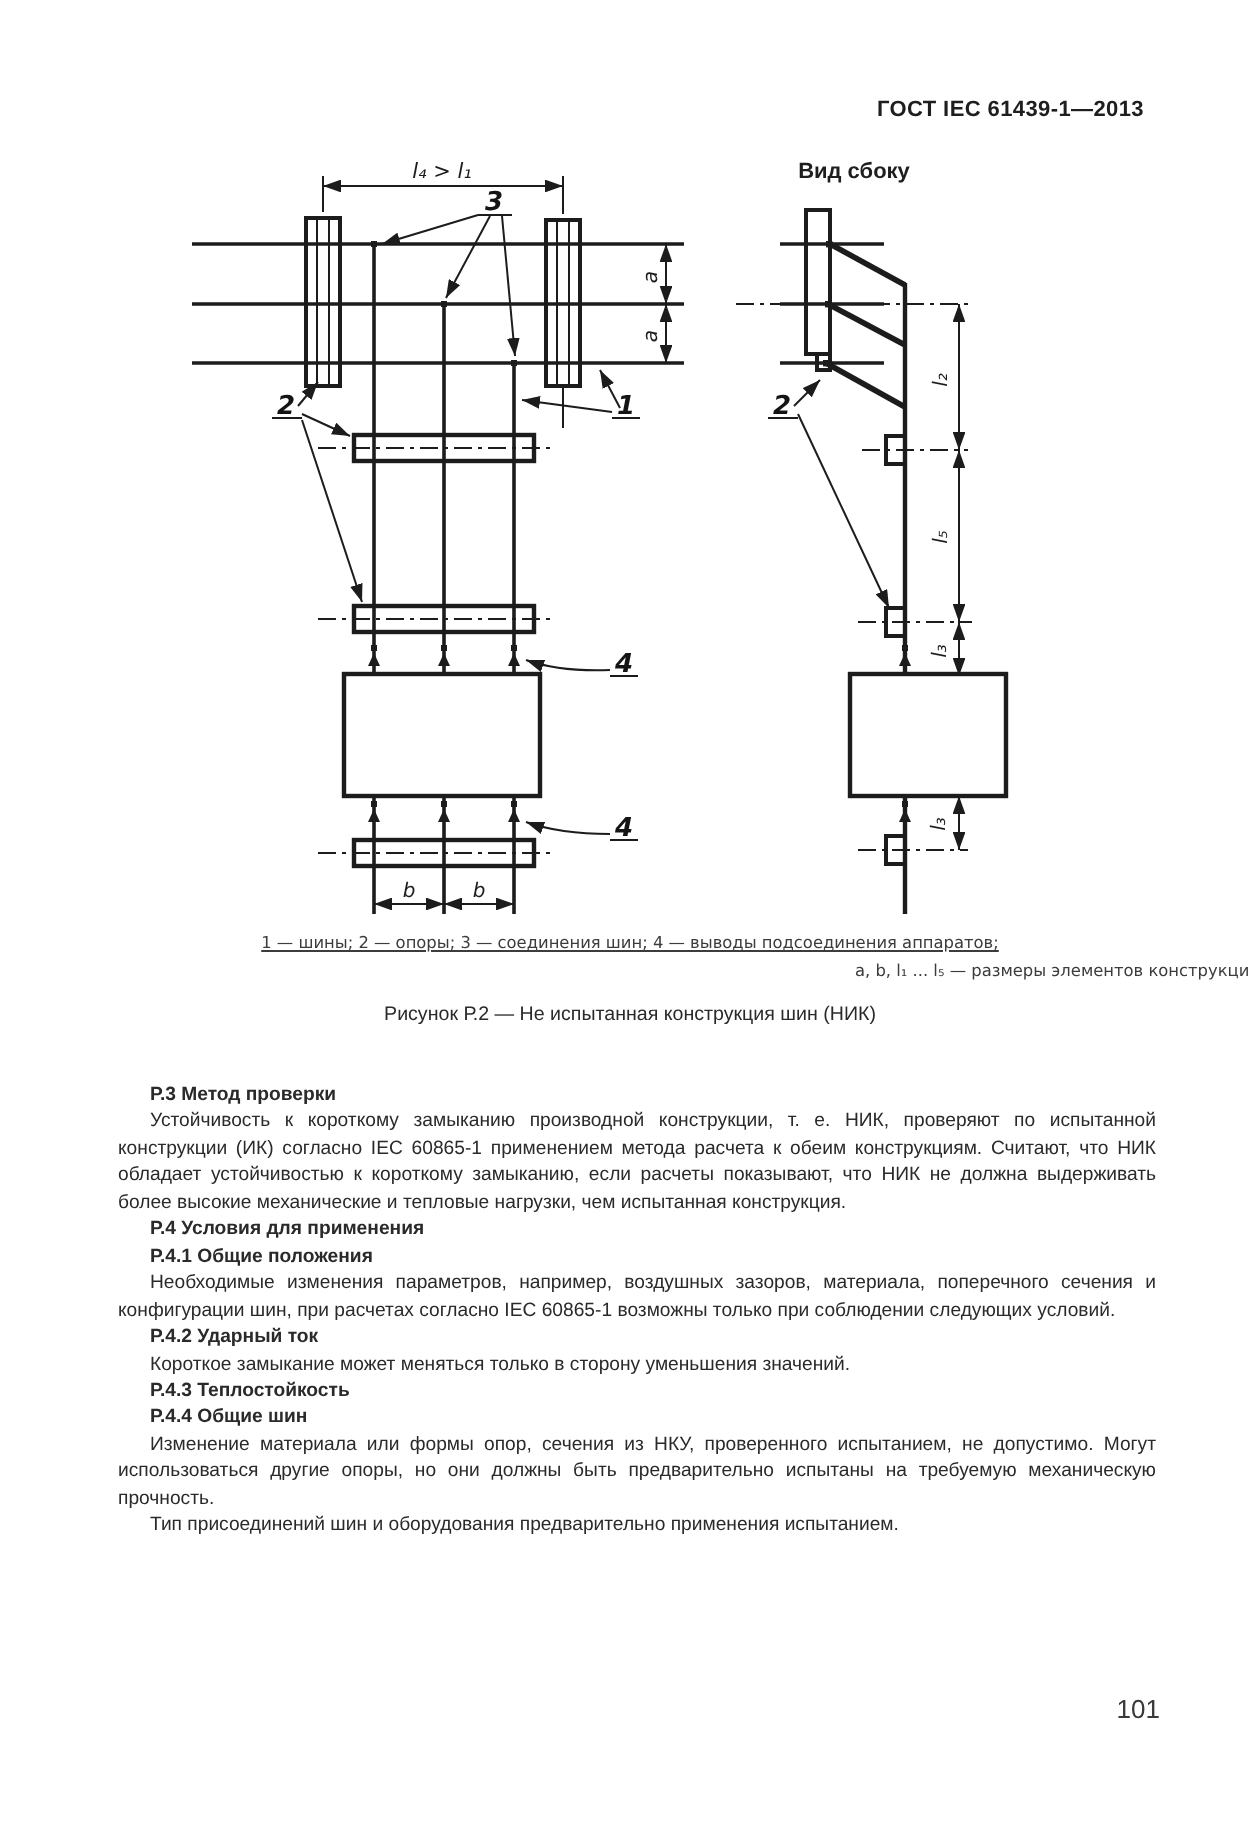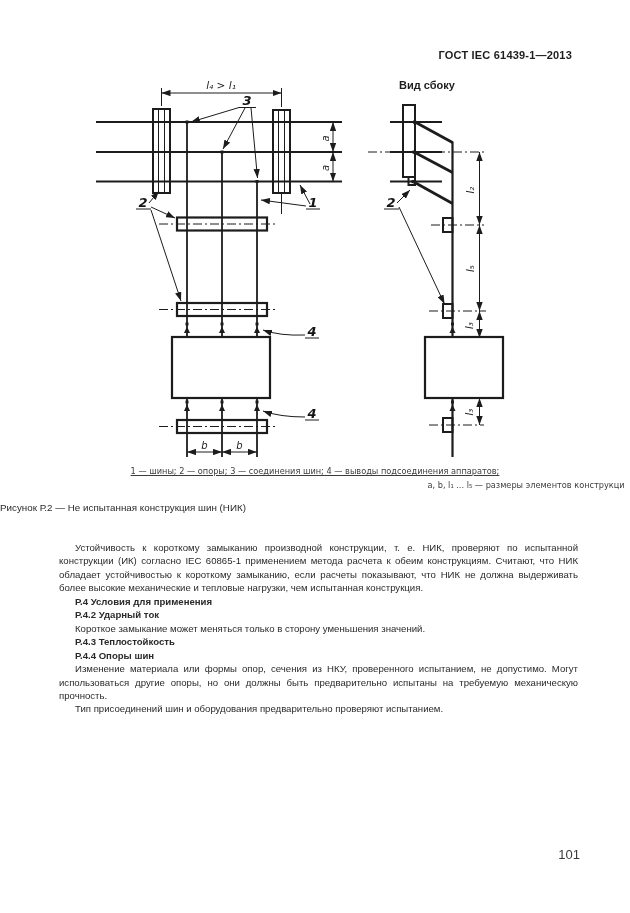--- a/index.html
+++ b/index.html
@@ -27,21 +27,21 @@
   .callout{ font:italic bold 13px "DejaVu Sans", sans-serif; fill:#141414; }
   .svgtitle{ font:bold 11px "Liberation Sans", sans-serif; fill:#1e1e1e; }
 
   .caption1, .caption2 {
     position:absolute; left:0; width:630px; text-align:center;
     font-family:"DejaVu Sans", sans-serif; font-size:8.2px; color:#3c3c3c;
   }
   .caption1 { top:466px;text-decoration:underline; }
   .caption2 { top:480px;text-align:right; }
   .fig-title {
-    position:absolute; top:502px; left:0; width:630px; 
+    position:absolute; top:502px; left:0; width:630px; text-align:center;
     font-size:9.8px; color:#2a2a2a;
   }
   .body-text {
     position:absolute; top:541px; left:59px; width:519px;
     font-size:9.6px; line-height:13.45px; text-align:justify; color:#2a2a2a;
   }
   .body-text h4 { margin:0; font-size:9.6px; font-weight:bold; text-indent:16px; text-align:left; }
   .body-text p  { margin:0; text-indent:16px; }
   .page-num { position:absolute; top:847px; right:44px; font-size:13px; color:#3a3a3a; }
 </style>
@@ -249,24 +249,27 @@
         <text class="dimtxt" x="472.5" y="412" text-anchor="middle" transform="rotate(-90 472.5 412)">l₃</text>
       </g>
     </g>
   </svg>
 
   <div class="caption1">1 — шины; 2 — опоры; 3 — соединения шин; 4 — выводы подсоединения аппаратов;</div>
   <div class="caption2">a, b, l₁ ... l₅ — размеры элементов конструкции</div>
   <div class="fig-title">Рисунок Р.2 — Не испытанная конструкция шин (НИК)</div>
 
   <div class="body-text">
+    <h4>Р.3 Метод проверки</h4>
     <p>Устойчивость к короткому замыканию производной конструкции, т. е. НИК, проверяют по испытанной конструкции (ИК) согласно IEC 60865-1 применением метода расчета к обеим конструкциям. Считают, что НИК обладает устойчивостью к короткому замыканию, если расчеты показывают, что НИК не должна выдерживать более высокие механические и тепловые нагрузки, чем испытанная конструкция.</p>
     <h4>Р.4 Условия для применения</h4>
+    <h4>Р.4.1 Общие положения</h4>
+    <p>Необходимые изменения параметров, например, воздушных зазоров, материала, поперечного сечения и конфигурации шин, при расчетах согласно IEC 60865-1 возможны только при соблюдении следующих условий.</p>
     <h4>Р.4.2 Ударный ток</h4>
     <p>Короткое замыкание может меняться только в сторону уменьшения значений.</p>
     <h4>Р.4.3 Теплостойкость</h4>
-    <h4>Р.4.4 Опоры шин</h4>
+    <h4>Р.4.4 Общие шин</h4>
     <p>Изменение материала или формы опор, сечения из НКУ, проверенного испытанием, не допустимо. Могут использоваться другие опоры, но они должны быть предварительно испытаны на требуемую механическую прочность.</p>
-    <p>Тип присоединений шин и оборудования предварительно проверяют испытанием.</p>
+    <p>Тип присоединений шин и оборудования предварительно применения испытанием.</p>
   </div>
 
   <div class="page-num">101</div>
 </div>
 
 </body></html>

